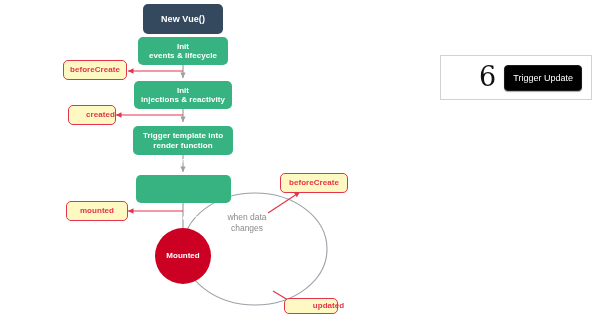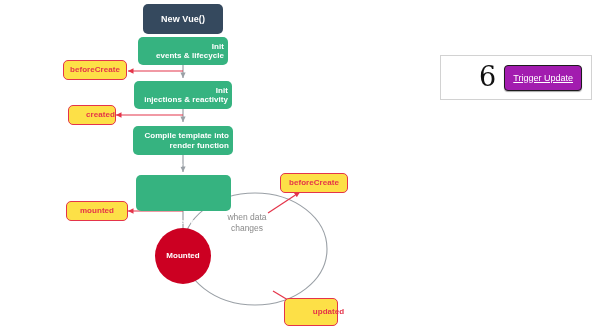--- a/index.html
+++ b/index.html
@@ -55,25 +55,24 @@
   }
 
   .node-green {
     background: #36b380;
     color: #ffffff;
     border-radius: 5px;
     font-size: 8px;
     font-weight: bold;
     padding: 2px 4px;
     letter-spacing: 0.05px;
-    align-items: flex-end;
   }
 
   .node-hook {
-    background: #fde047;
+    background: #fef9c3;
     color: #e4344a;
     border: 1.3px solid #e4344a;
     border-radius: 5px;
     font-size: 8px;
     font-weight: bold;
     letter-spacing: 0.05px;
   }
 
   .node-circle {
     background: #cc0022;
@@ -113,31 +112,30 @@
 
   #counter-value {
     font-family: "DejaVu Serif", serif;
     font-size: 27px;
     color: #111111;
     line-height: 1;
     padding-bottom: 2px;
   }
 
   #trigger-update-button {
-    background: #a21caf;
+    background: #000000;
     color: #ffffff;
     border: 1px solid #1c1c1c;
     border-radius: 4px;
     font-size: 9px;
     font-family: "Liberation Sans", sans-serif;
     padding: 7px 8px;
     cursor: pointer;
     white-space: nowrap;
     box-shadow: 0 1px 1px rgba(0,0,0,0.35);
-    text-decoration: underline;
   }
 </style>
 </head>
 <body>
 
 <div id="stage">
 
   <svg id="connectors" viewBox="0 0 610 331" width="610" height="331">
     <defs>
       <marker id="arrow-gray" markerWidth="6" markerHeight="6" refX="4.6" refY="2.2" orient="auto" markerUnits="strokeWidth">
@@ -176,39 +174,39 @@
     <span>Init</span>
     <span class="line2">events &amp; lifecycle</span>
   </div>
 
   <div class="node node-green" style="left:134px; top:81px; width:98px; height:28px;">
     <span>Init</span>
     <span class="line2">injections &amp; reactivity</span>
   </div>
 
   <div class="node node-green" style="left:133px; top:126px; width:100px; height:29px;">
-    <span>Compile template into</span>
+    <span>Trigger template into</span>
     <span class="line2">render function</span>
   </div>
 
-  <div class="node node-green" style="left:136px; top:175px; width:95px; height:36px;gap:48px;">
+  <div class="node node-green" style="left:136px; top:175px; width:95px; height:28px;gap:48px;">
     <span>Create vm.$el and</span>
     <span class="line2">replace "el" with it</span>
   </div>
 
 
   <div class="node node-hook" style="left:63px; top:60px; width:64px; height:20px;">beforeCreate</div>
 
   <div class="node node-hook" style="left:68px; top:105px; width:48px; height:20px;padding-left:17px;">created</div>
 
   <div class="node node-hook" style="left:66px; top:201px; width:62px; height:20px;">mounted</div>
 
   <div class="node node-hook" style="left:280px; top:173px; width:68px; height:20px;">beforeCreate</div>
 
-  <div class="node node-hook" style="left:284px; top:298px; width:54px; height:28px;padding-left:35px;">updated</div>
+  <div class="node node-hook" style="left:284px; top:298px; width:54px; height:16px;padding-left:35px;">updated</div>
 
   <div class="node node-circle" style="left:155px; top:228px; width:56px; height:56px;">Mounted</div>
 
   <div class="ellipse-label" style="left:212px; top:212px;">
     <span>when data</span>
     <span class="line2">changes</span>
   </div>
 
   <div id="app-widget">
     <span id="counter-value">6</span>

